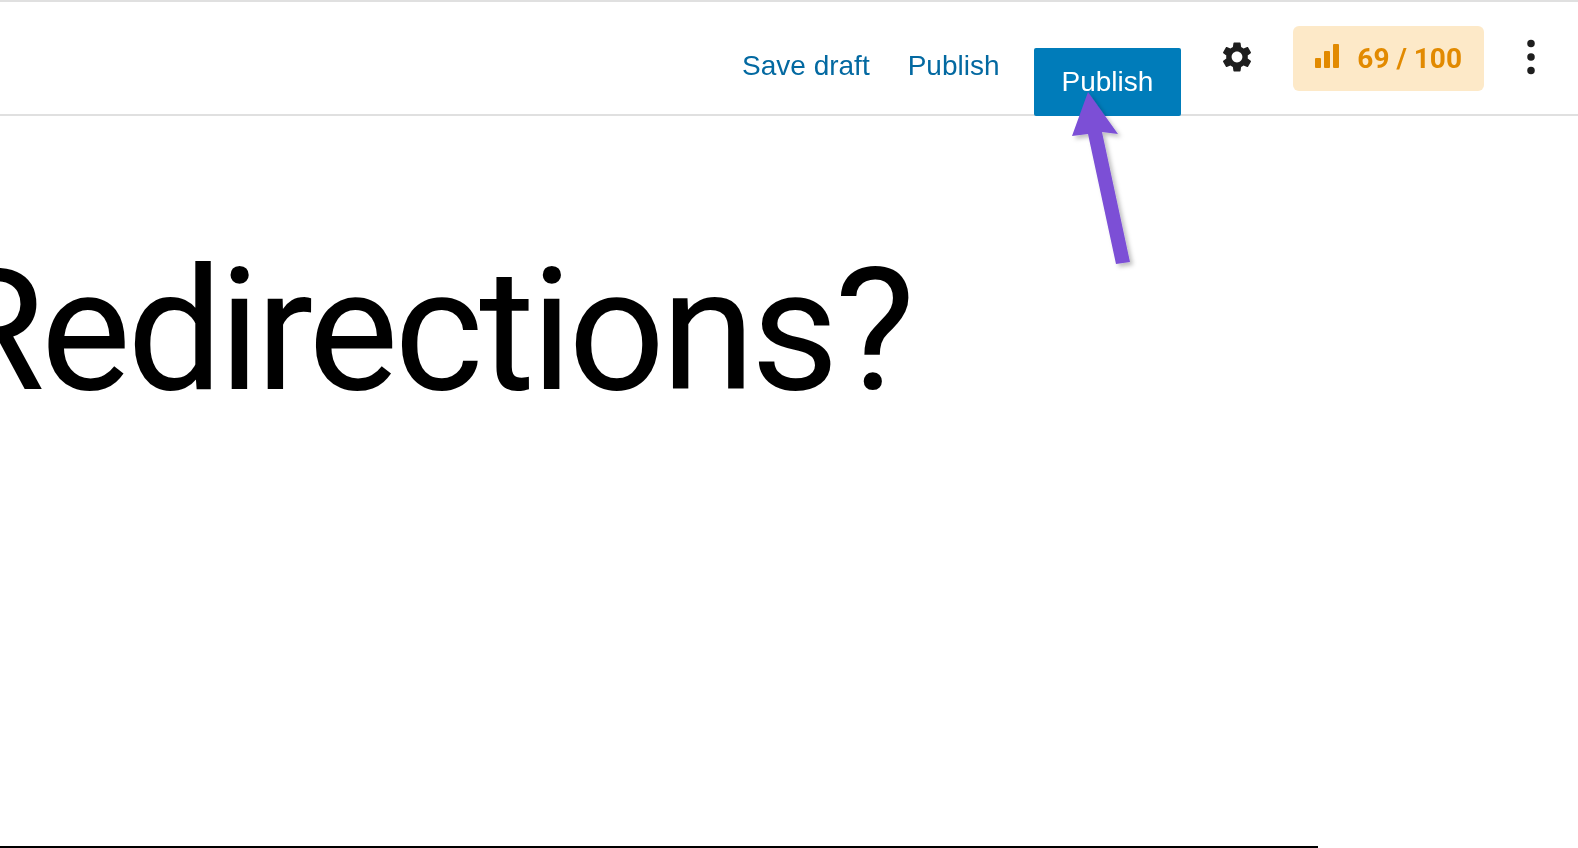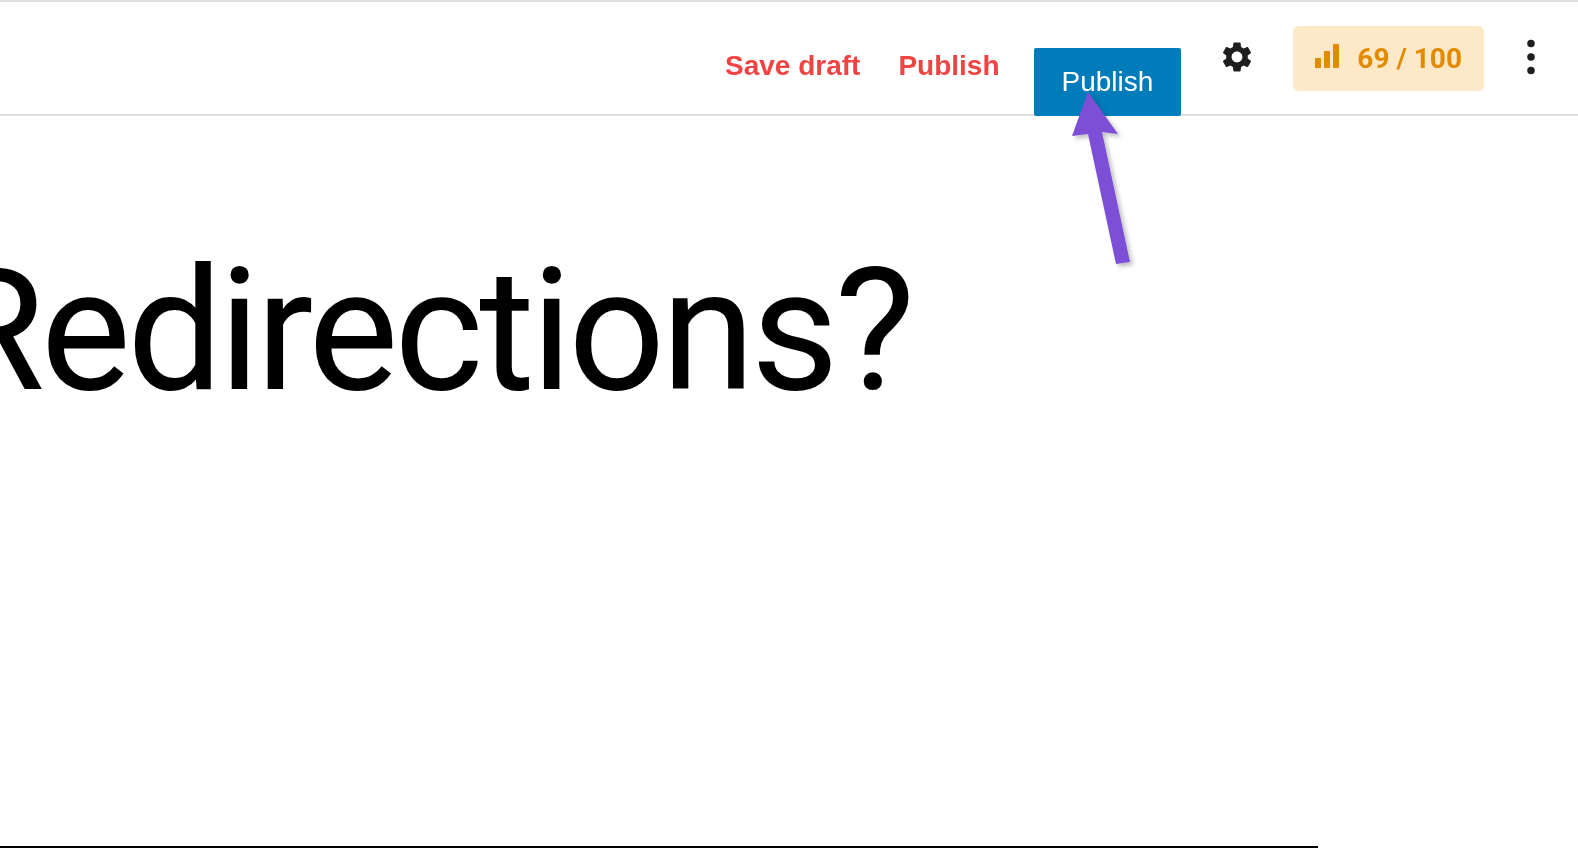--- a/index.html
+++ b/index.html
@@ -17,23 +17,23 @@
       border-bottom: 2px solid #e0e0e0;
       display: flex;
       align-items: center;
       justify-content: flex-end;
       padding: 0 30px 0 0;
       gap: 30px;
     }
     .link-btn {
       background: none;
       border: none;
-      color: #ef4444;
+      color: #0369a1;
       font-size: 28px;
-      font-weight: 700;
+      font-weight: 400;
       cursor: pointer;
       padding: 8px 4px;
       margin-top: 16px;
     }
     .publish-btn {
       background: #007cba;
       color: #fff;
       border: none;
       font-size: 28px;
       font-weight: 500;

